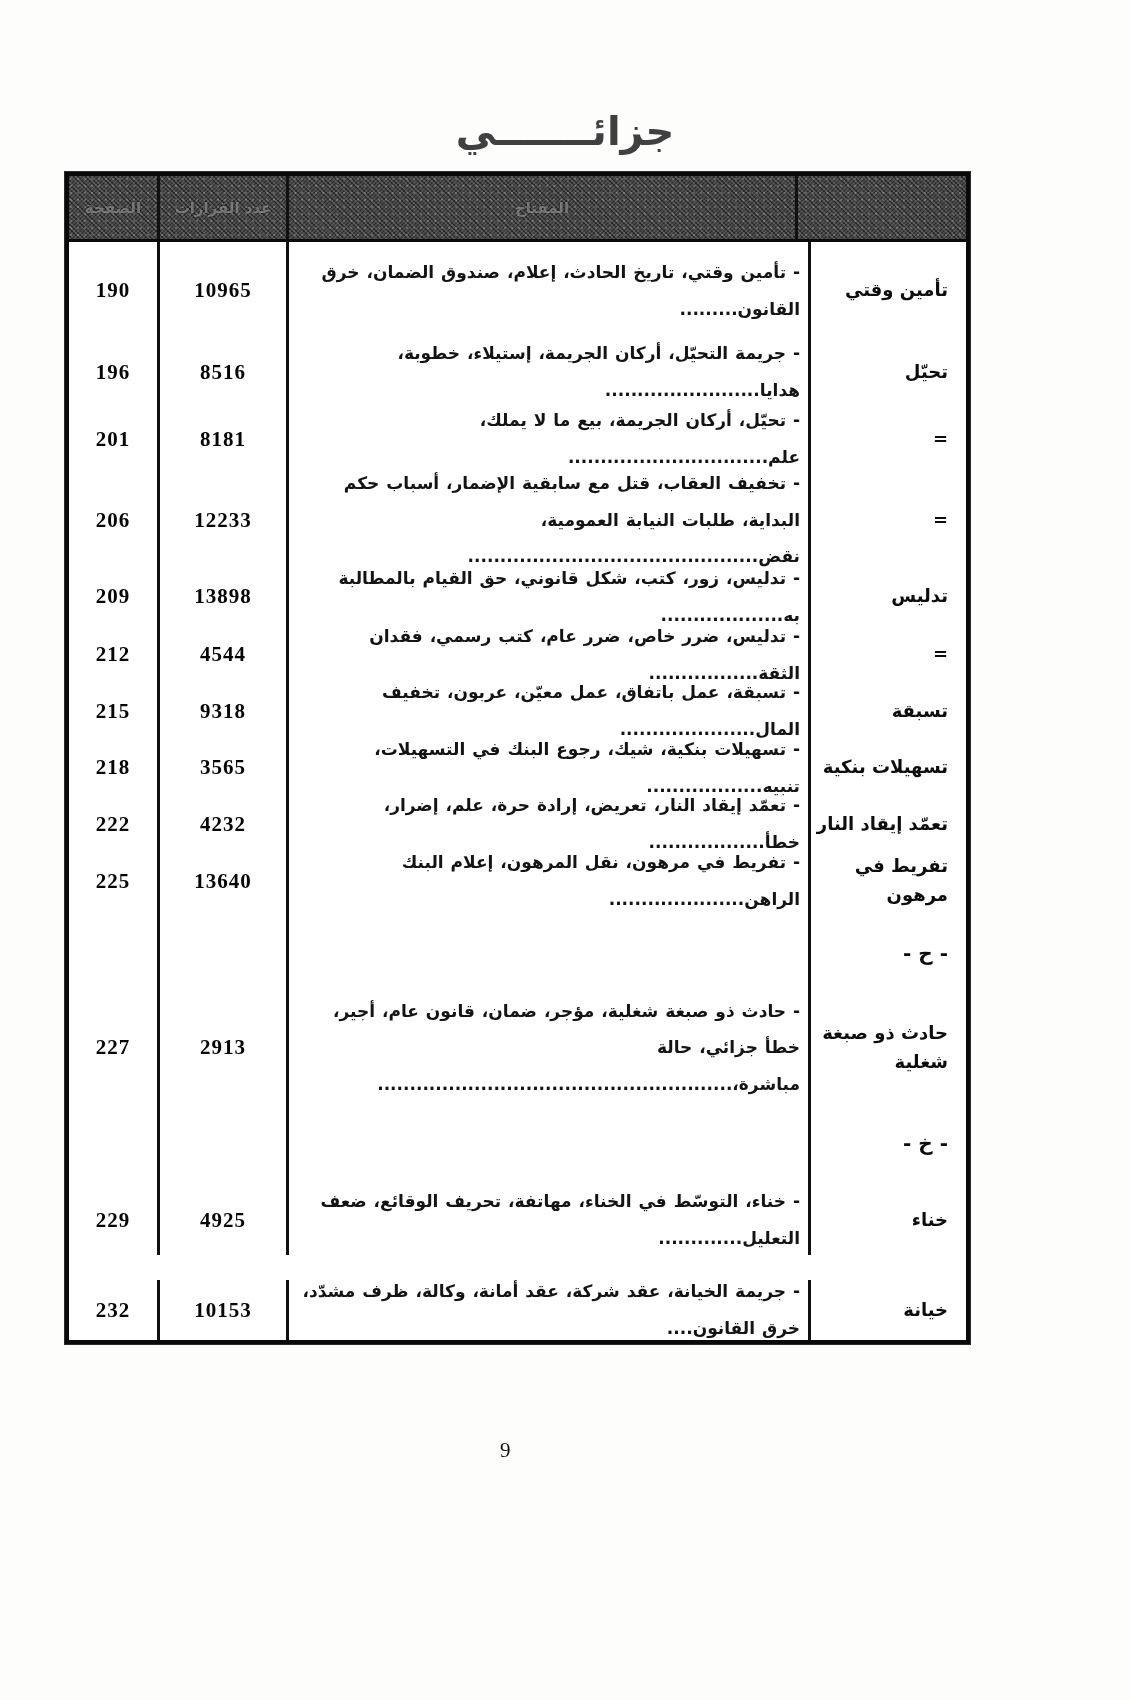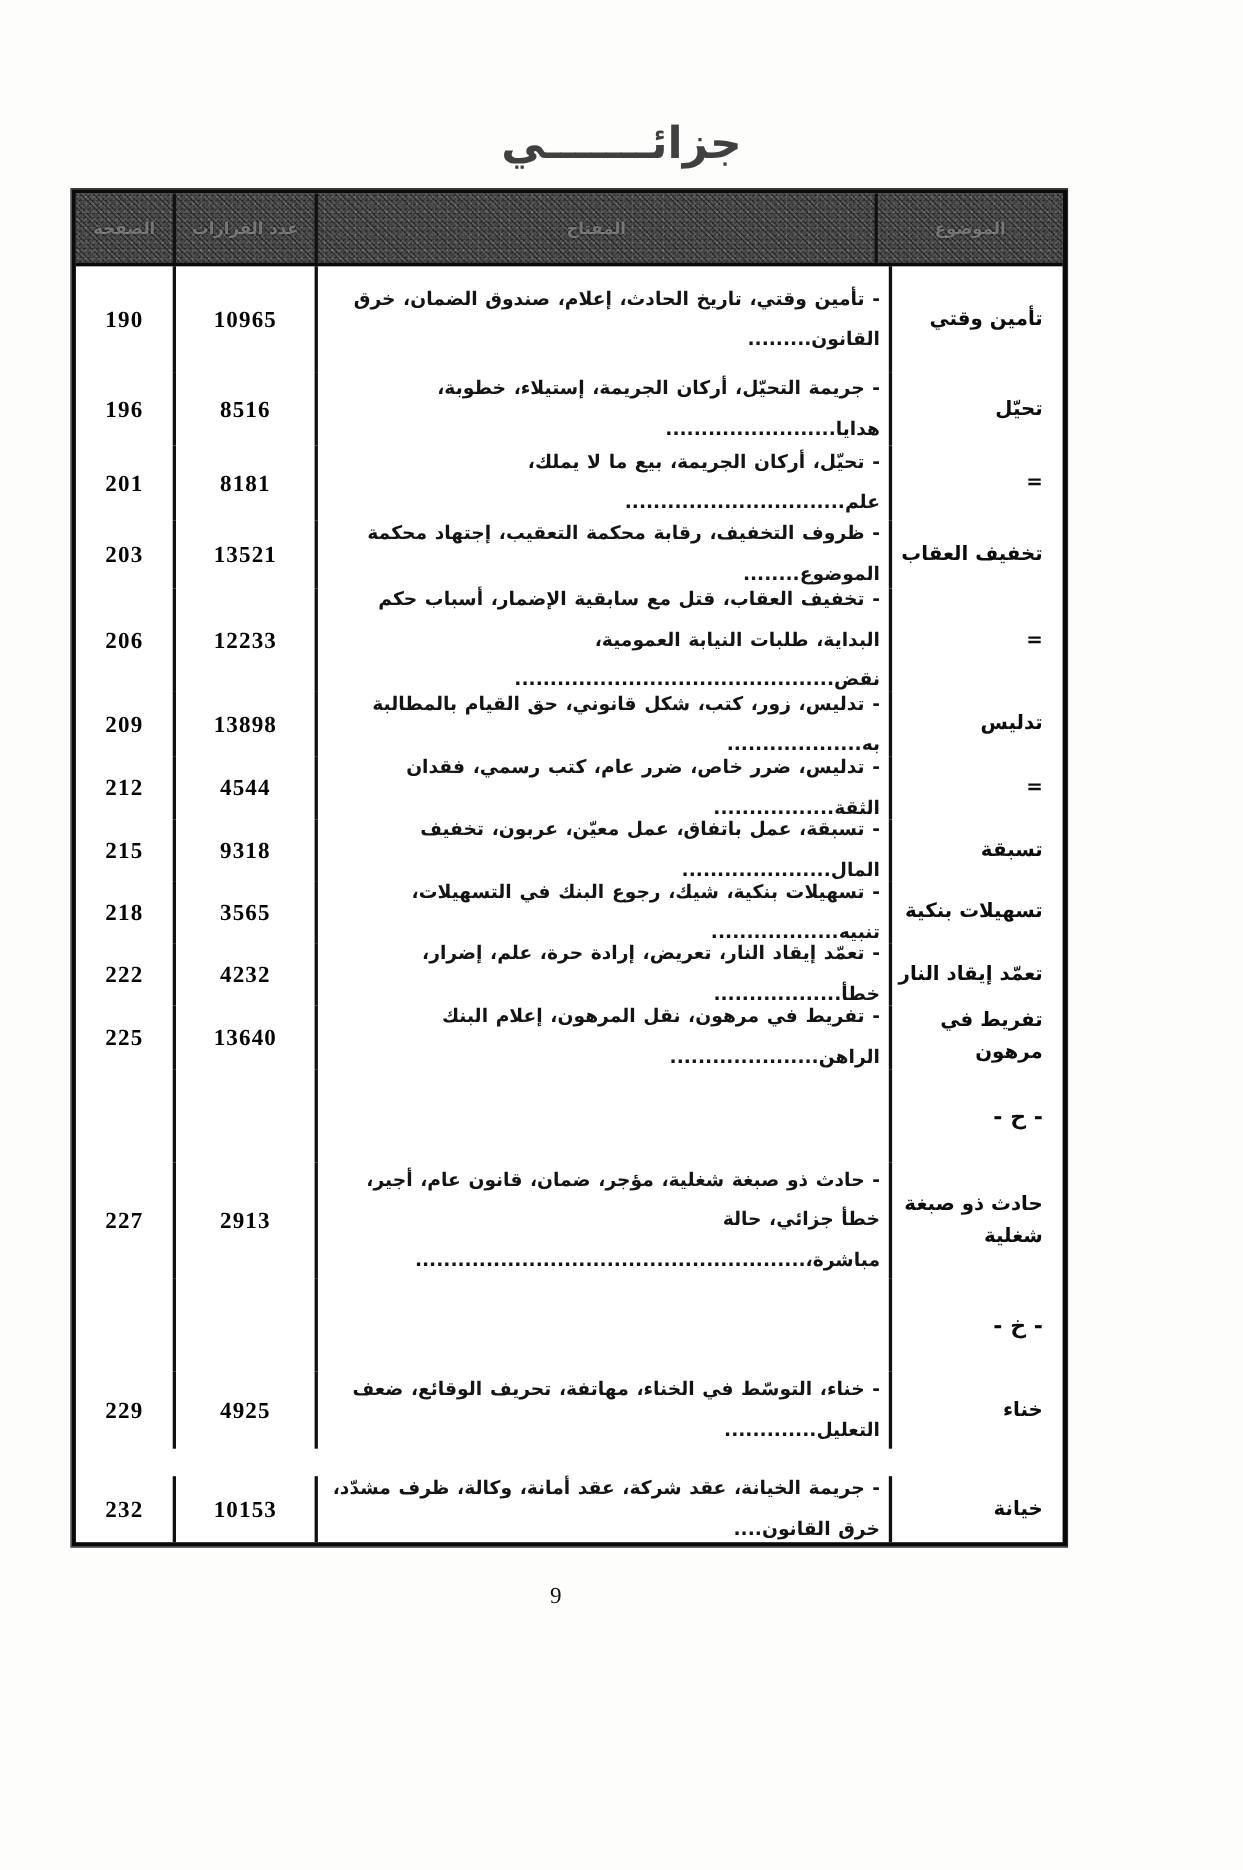--- a/index.html
+++ b/index.html
@@ -71,21 +71,20 @@
 </head>
 <body>
 
 <div class="title">جزائـــــــي</div>
 
 <div class="idx-table">
   <div class="thead">
     <div class="th c-page">الصفحة</div>
     <div class="th c-count">عدد القرارات</div>
     <div class="th c-kw">المفتاح</div>
-    <div class="th c-subj">الموضوع</div>
   </div>
 
   <div class="tbody">
 
     <div class="tr" style="height:97px">
       <div class="td c-page">
           <span class="num">190</span>
         </div>
       <div class="td c-count">
           <span class="num">10965</span>
@@ -121,34 +120,20 @@
           <span class="num">8181</span>
         </div>
       <div class="td c-kw">
           <span class="kw">- تحيّل، أركان الجريمة، بيع ما لا يملك، علم...............................</span>
         </div>
       <div class="td c-subj">
           <span class="subj">=</span>
         </div>
     </div>
 
-    <div class="tr" style="height:62px">
-      <div class="td c-page">
-          <span class="num">203</span>
-        </div>
-      <div class="td c-count">
-          <span class="num">13521</span>
-        </div>
-      <div class="td c-kw">
-          <span class="kw">- ظروف التخفيف، رقابة محكمة التعقيب، إجتهاد محكمة الموضوع........</span>
-        </div>
-      <div class="td c-subj">
-          <span class="subj">تخفيف العقاب</span>
-        </div>
-    </div>
 
     <div class="tr" style="height:94px">
       <div class="td c-page">
           <span class="num">206</span>
         </div>
       <div class="td c-count">
           <span class="num">12233</span>
         </div>
       <div class="td c-kw">
           <span class="kw">- تخفيف العقاب، قتل مع سابقية الإضمار، أسباب حكم البداية، طلبات النيابة العمومية، نقض.............................................</span>

